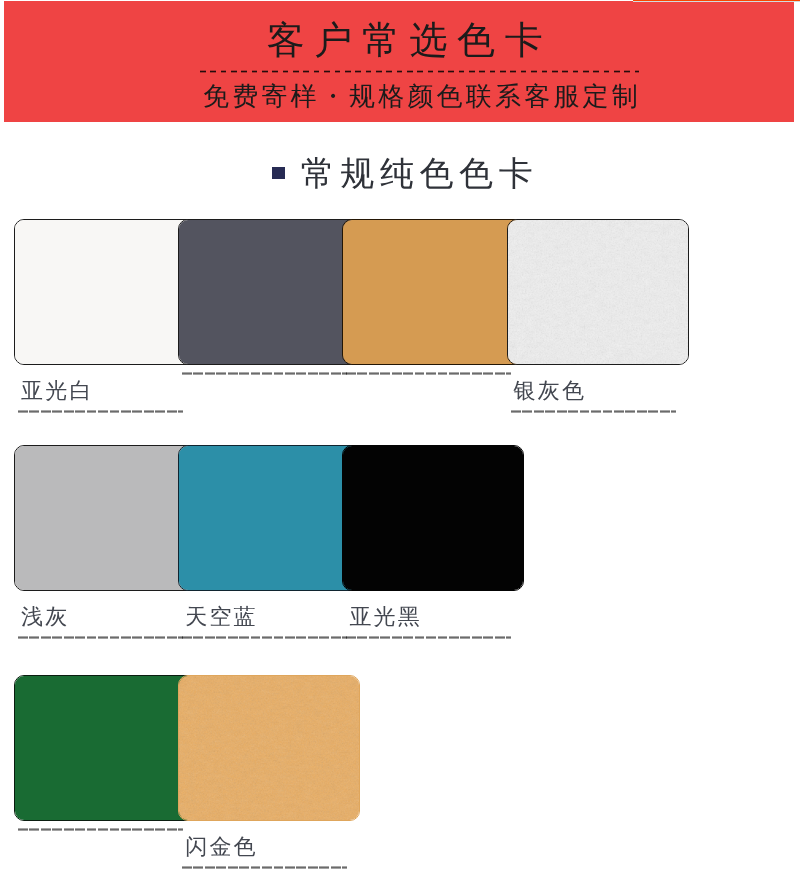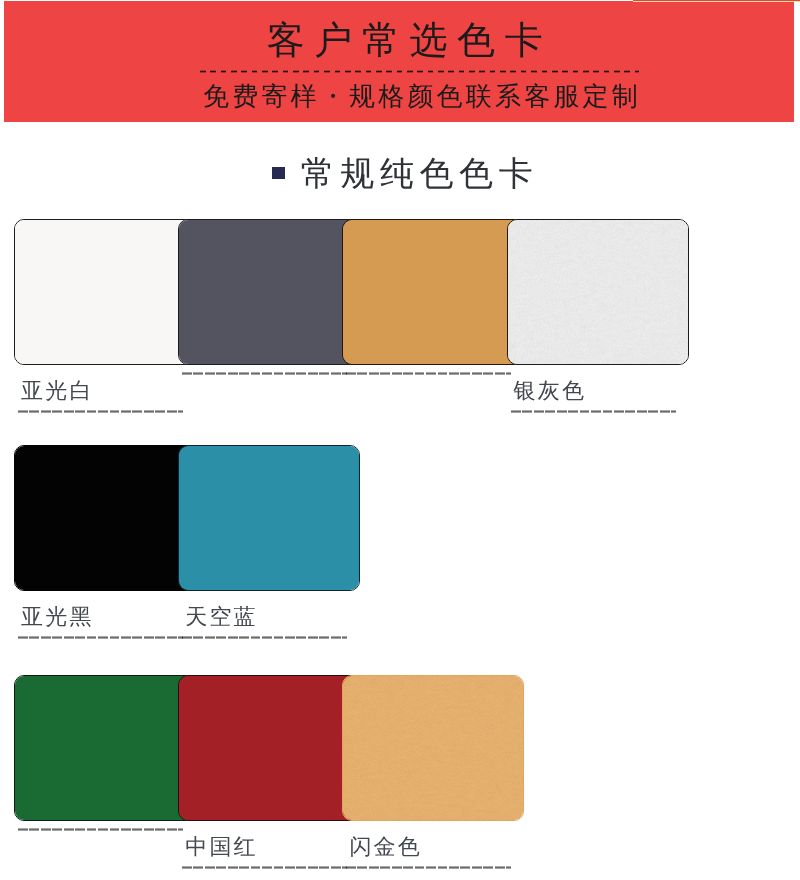--- a/index.html
+++ b/index.html
@@ -264,58 +264,58 @@
           <div class="chip-label">银灰色</div>
           <div class="chip-rule">
             <i></i>
             <i></i>
             <i></i>
           </div>
         </div>
       </div>
       <div class="row">
         <div class="cell">
+          <div class="chip" style="border-color: rgb(28, 28, 28);">
+            <div class="chip-fill" style="background: rgb(186, 186, 187);"></div>
+          </div>
+          <div class="chip-label">浅灰</div>
+          <div class="chip-rule">
+            <i></i>
+            <i></i>
+            <i></i>
+          </div>
+        </div>
+        <div class="cell">
+          <div class="chip" style="border-color: rgb(16, 37, 48);">
+            <div class="chip-fill" style="background: rgb(44, 143, 168);"></div>
+          </div>
+          <div class="chip-label">天空蓝</div>
+          <div class="chip-rule">
+            <i></i>
+            <i></i>
+            <i></i>
+          </div>
+        </div>
+        <div class="cell">
           <div class="chip" style="border-color: rgb(3, 3, 3);">
             <div class="chip-fill" style="background: rgb(3, 3, 3);"></div>
           </div>
           <div class="chip-label">亚光黑</div>
           <div class="chip-rule">
             <i></i>
             <i></i>
             <i></i>
           </div>
         </div>
-        <div class="cell">
-          <div class="chip" style="border-color: rgb(16, 37, 48);">
-            <div class="chip-fill" style="background: rgb(44, 143, 168);"></div>
-          </div>
-          <div class="chip-label">天空蓝</div>
-          <div class="chip-rule">
-            <i></i>
-            <i></i>
-            <i></i>
-          </div>
-        </div>
       </div>
       <div class="row">
         <div class="cell">
           <div class="chip" style="border-color: rgb(10, 29, 16);">
             <div class="chip-fill" style="background: rgb(25, 107, 51);"></div>
           </div>
-          <div class="chip-rule">
-            <i></i>
-            <i></i>
-            <i></i>
-          </div>
-        </div>
-        <div class="cell">
-          <div class="chip" style="border-color: rgb(42, 10, 12);">
-            <div class="chip-fill" style="background: rgb(163, 32, 38);"></div>
-          </div>
-          <div class="chip-label">中国红</div>
           <div class="chip-rule">
             <i></i>
             <i></i>
             <i></i>
           </div>
         </div>
         <div class="cell">
           <div class="chip" style="border-color: rgb(223, 166, 92);">
             <div class="chip-fill" style="background: rgb(235, 174, 98);"></div>
             <div class="chip-noise">

